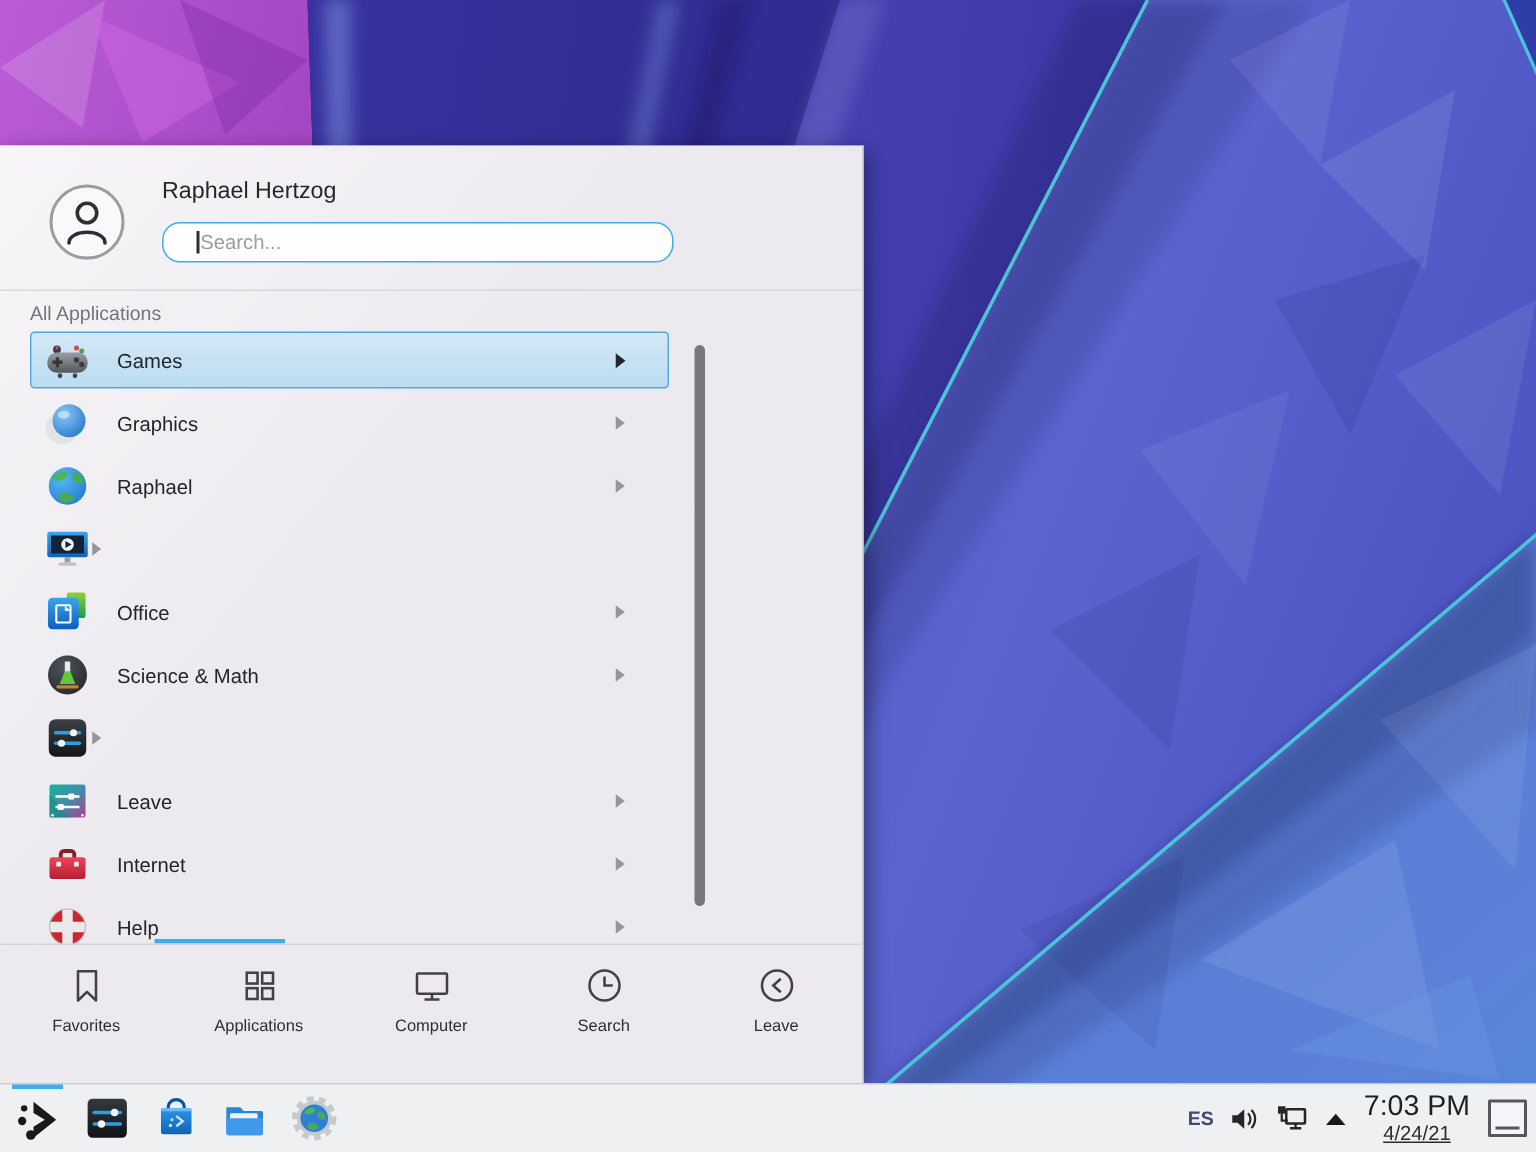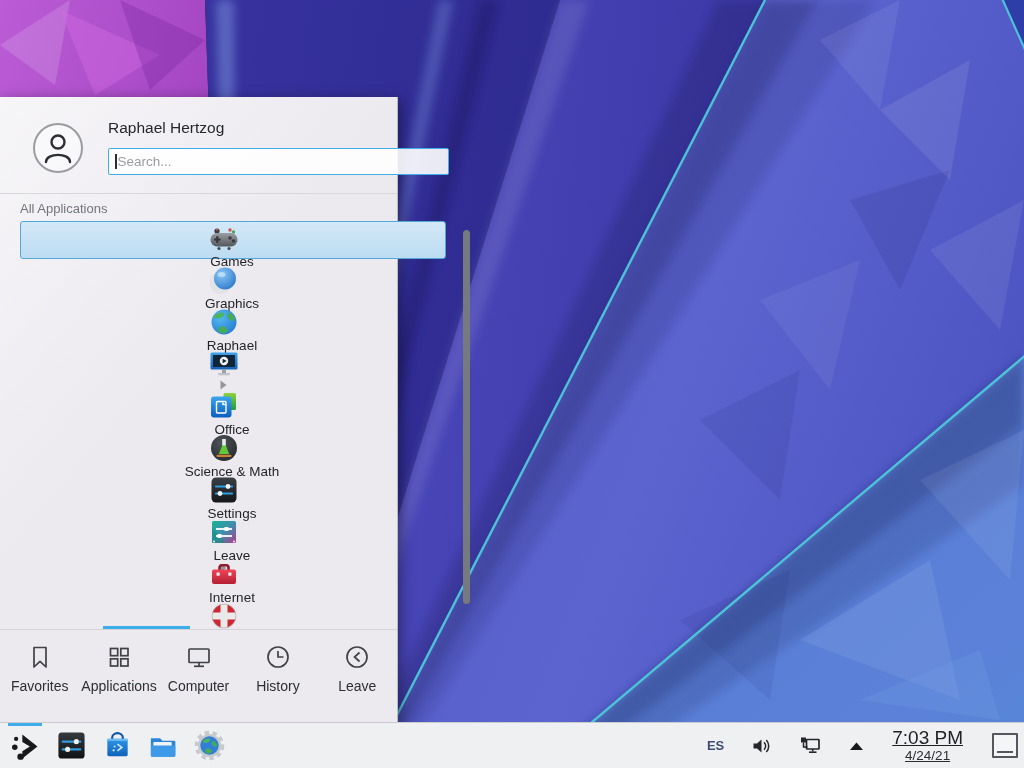--- a/index.html
+++ b/index.html
@@ -2,63 +2,63 @@
 <html><head>
 <meta charset="utf-8">
 <style>
   html,body{margin:0;padding:0;background:#222;}
   *{box-sizing:border-box;}
   .screen{position:relative;width:1024px;height:768px;overflow:hidden;
     font-family:"Liberation Sans","DejaVu Sans",sans-serif;color:#232629;}
   .wallpaper{position:absolute;inset:0;}
 
   
-  .menu{position:absolute;left:0;top:97px;width:398px;height:625px;
+  .menu{position:absolute;left:0;top:97px;width:576px;height:625px;
     background:linear-gradient(130deg,rgba(255,255,255,.55),rgba(255,255,255,0) 45%),
                linear-gradient(0deg,rgba(242,236,244,.35),rgba(242,236,244,.35)),#e9e8ec;
     box-shadow:2px 4px 14px rgba(0,0,0,.45);border-right:1px solid #b9b9be;}
   .menu-header{position:relative;height:97px;border-bottom:1px solid #d8d8dc;}
   .avatar{position:absolute;left:33px;top:26px;width:50px;height:50px;border-radius:50%;
     border:2px solid #9b9c a0;border:2px solid #9b9ca0;background:rgba(252,252,253,.6);
     display:flex;align-items:center;justify-content:center;}
   .user-name{position:absolute;left:108px;top:22px;font-size:15.5px;color:#25282b;}
   .search-wrap{position:absolute;left:108px;top:51px;width:341px;height:27px;
-    background:rgba(255,255,255,.9);border:1.5px solid #3daee9;border-radius:2px;
-    display:flex;align-items:center;padding:0 6px;}
+    background:rgba(255,255,255,.9);border:1.5px solid #3daee9;border-radius:12px;
+    display:flex;align-items:center;padding:0 22px;}
   .search-caret{width:1.5px;height:15px;background:#2b2e31;margin-right:1px;}
   .search-wrap input{border:none;outline:none;background:transparent;flex:1;
     font-family:inherit;font-size:13.5px;color:#232629;padding:0;}
   .search-wrap input::placeholder{color:#9a9ea3;}
   .section-label{position:absolute;left:20px;top:104px;font-size:13px;color:#72767a;}
   .app-list{position:absolute;left:0;top:122px;width:460px;height:411px;overflow:hidden;}
   .row{position:relative;height:42px;}
   .row-inner{position:absolute;left:20px;right:14px;top:2px;bottom:2px;border-radius:3px;
-    display:flex;align-items:center;padding:0 27px 0 8px;border:1.5px solid transparent;flex-direction:column;}
+    display:flex;align-items:center;padding:0 27px 0 8px;border:1.5px solid transparent;}
   .row.selected .row-inner{background:linear-gradient(180deg,#d3e8f7,#bcdcf2);border-color:#55a7da;}
   .row-icon{width:32px;height:32px;flex:0 0 32px;display:flex;align-items:center;justify-content:center;}
   .row-label{margin-left:17px;font-size:13.5px;color:#232629;flex:1;}
   .row-arrow{width:8px;height:11px;display:flex;align-items:center;}
   .scrollbar{position:absolute;left:463px;top:133px;width:7px;height:374px;border-radius:4px;
     background:#76797d;}
   .tab-indicator{position:absolute;left:103px;top:529px;width:87px;height:3px;background:#3daee9;}
   .tab-bar{position:absolute;left:0;top:532px;width:100%;height:93px;border-top:1px solid #d4d4d8;
     display:flex;}
   .tab{flex:1;display:flex;flex-direction:column;align-items:center;padding-top:13px;cursor:default;}
-  .tab-label{margin-top:7px;font-size:14px;color:#2c2f33;text-align:center;}
+  .tab-label{margin-top:7px;font-size:11px;color:#2c2f33;text-align:center;}
 
   
   .taskbar{position:absolute;left:0;bottom:0;width:1024px;height:46px;
     background:#eef0f2;border-top:1px solid #c9cbce;display:flex;align-items:center;}
   .launchers{display:flex;align-items:center;gap:14px;padding-left:9px;}
   .task-icon{position:relative;width:32px;height:32px;display:flex;align-items:center;justify-content:center;}
   .active-line{position:absolute;left:-1px;top:-7px;width:34px;height:3px;background:#3daee9;}
-  .tray{margin-left:auto;display:flex;align-items:center;gap:27px;padding-right:6px;}
+  .tray{margin-left:auto;display:flex;align-items:center;gap:10px;padding-right:6px;}
   .kbd-layout{font-size:13px;font-weight:bold;color:#3f4d73;}
   .clock{display:flex;flex-direction:column;align-items:center;line-height:1;}
-  .clock-time{font-size:19px;color:#1e2124;text-decoration:underline;}
+  .clock-time{font-size:19px;color:#1e2124;}
   .clock-date{font-size:13.5px;color:#2b2e31;margin-top:2px;text-decoration:underline;}
   .show-desktop{width:26px;height:25px;border:2px solid #54575b;border-radius:1px;
     background:rgba(255,255,255,.35);position:relative;margin-left:2px;}
   .show-desktop::after{content:"";position:absolute;left:3px;right:3px;bottom:3px;height:2px;background:#54575b;}
 </style>
 </head>
 <body>
 
 <div class="screen">
 
@@ -323,21 +323,20 @@
                     <stop offset="1" stop-color="#141619"></stop>
                   </linearGradient>
                 </defs>
               <rect x="3.5" y="3.5" width="25" height="25" rx="4.5" fill="url(#st)"></rect>
               <line x1="8" y1="12.5" x2="24" y2="12.5" stroke="#2f9de2" stroke-width="2.2" stroke-linecap="round"></line>
               <circle cx="20" cy="12.5" r="2.4" fill="#f2f3f4"></circle>
               <line x1="8" y1="19.5" x2="24" y2="19.5" stroke="#2f9de2" stroke-width="2.2" stroke-linecap="round"></line>
               <circle cx="12" cy="19.5" r="2.4" fill="#f2f3f4"></circle>
             </svg>
           </span>
-          <span class="row-label">Settings</span>
           <span class="row-arrow">
             <svg width="7" height="10" viewBox="0 0 7 10">
                 <path d="M0.5 0.5 L6.5 5 L0.5 9.5 Z" fill="#93969b"></path>
               </svg>
           </span>
         </div>
       </div>
 
       <div class="row">
         <div class="row-inner">
@@ -455,21 +454,21 @@
         </svg>
         <span class="tab-label">Computer</span>
       </div>
       <div class="tab">
         <svg width="28" height="28" viewBox="0 0 28 28">
           <g fill="none" stroke="#3f4246" stroke-width="1.7">
             <circle cx="14" cy="14" r="10"></circle>
               <path d="M14 8 V14 H19.5"></path>
           </g>
         </svg>
-        <span class="tab-label">History</span>
+        <span class="tab-label">Search</span>
       </div>
       <div class="tab">
         <svg width="28" height="28" viewBox="0 0 28 28">
           <g fill="none" stroke="#3f4246" stroke-width="1.7">
             <circle cx="14" cy="14" r="10"></circle>
               <path d="M16.5 9.5 L11.5 14 L16.5 18.5"></path>
           </g>
         </svg>
         <span class="tab-label">Leave</span>
       </div>

